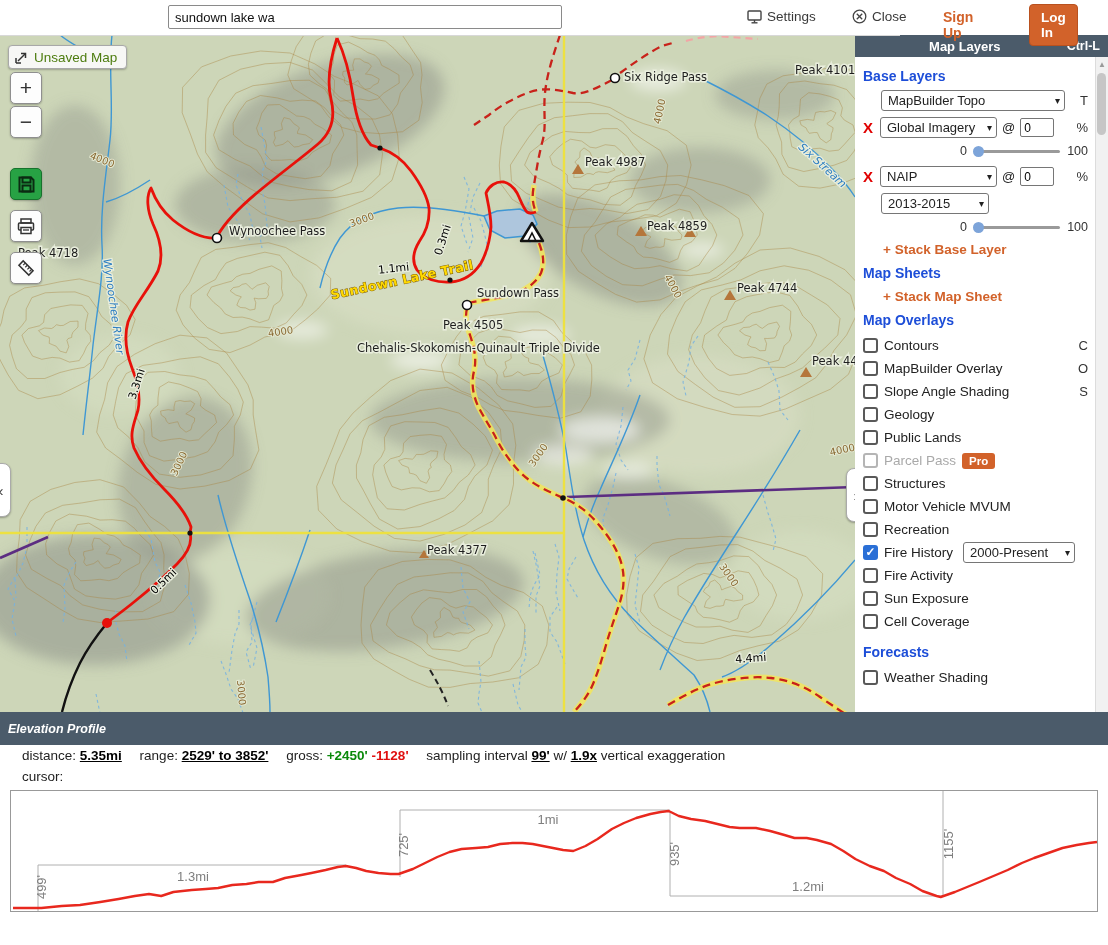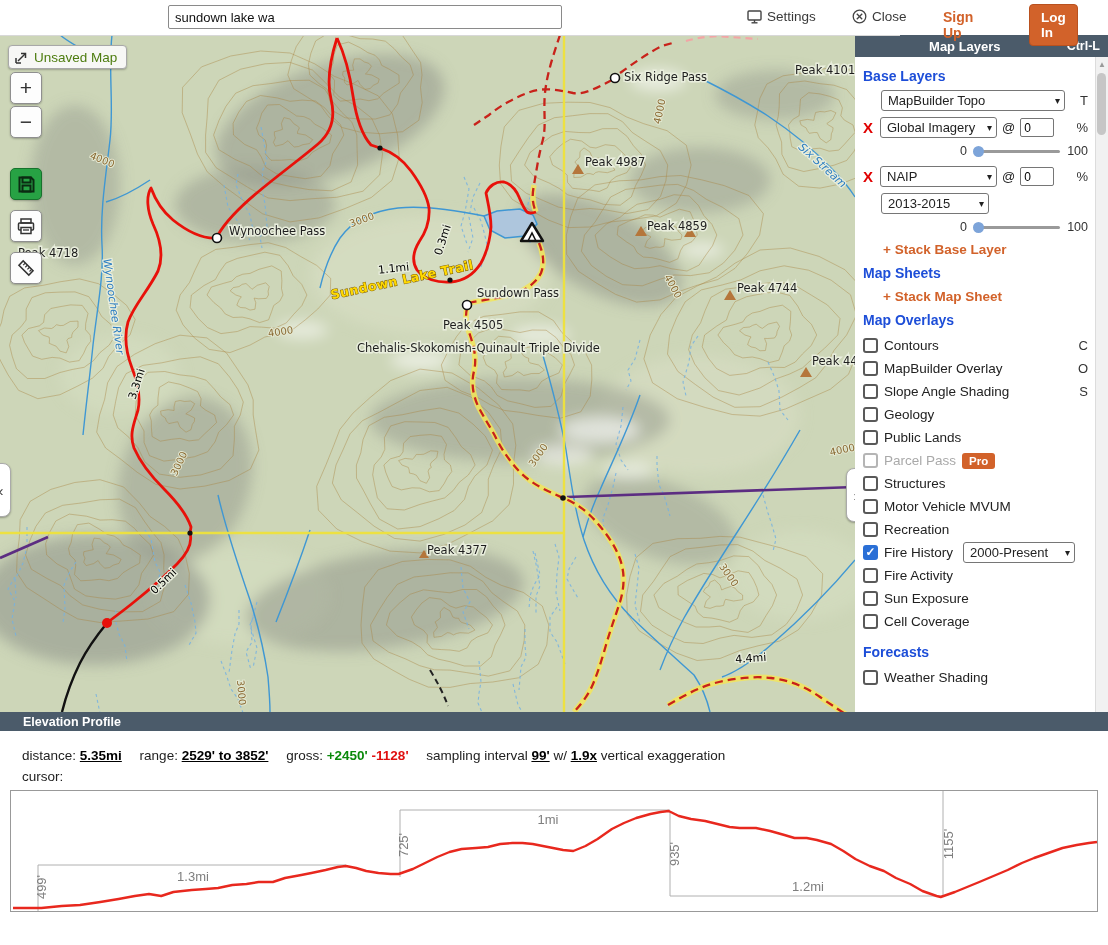--- a/index.html
+++ b/index.html
@@ -56,21 +56,21 @@
   .ovl-row{display:flex;align-items:center;height:23px;gap:6px;}
   .cbx{width:15px;height:15px;border:2px solid #595959;border-radius:3px;background:#fff;flex:0 0 auto;box-sizing:border-box;}
   .cbx.checked{background:#2a6fd6;border-color:#2a6fd6;color:#fff;font-size:12px;line-height:11px;text-align:center;font-weight:bold;}
   .cbx.disabled{border-color:#b5b5b5;}
   .ovl-label{font-size:13.5px;color:#222;}
   .ovl-label.disabled{color:#a9a9a9;}
   .ovl-short{margin-left:auto;margin-right:6px;color:#333;}
   .pro-badge{background:#d2622a;color:#fff;font-size:11.5px;font-weight:bold;padding:2px 7px;border-radius:3px;}
   
   .profile{position:absolute;left:0;top:712px;width:1108px;height:233px;background:#fff;z-index:25;}
-  .pf-header{height:19px;background:#4b5b6a;color:#fff;font-weight:bold;font-size:12.5px;display:flex;align-items:center;padding-left:23px;}
+  .pf-header{height:33px;background:#4b5b6a;color:#fff;font-weight:bold;font-size:12.5px;display:flex;align-items:center;padding-left:8px;font-style:italic;}
   .pf-stats{position:absolute;left:22px;top:36px;font-size:13.5px;color:#222;white-space:nowrap;}
   .pf-stats b{color:#000;text-decoration:underline;}
   .g-up{color:#0b8a0b;font-weight:bold;}
   .g-dn{color:#e01010;font-weight:bold;}
   .pf-cursor{position:absolute;left:22px;top:57px;font-size:13.5px;color:#222;}
   .pf-chart{position:absolute;left:10px;top:78px;width:1086px;height:120px;border:1px solid #999;background:#fff;}
   .sp{margin-left:14px;}
   
   text.place{font:11.5px "DejaVu Sans",sans-serif;fill:#1e1e1e;paint-order:stroke;stroke:#e9eedd;stroke-width:3px;}
   text.water{font:italic 11px "DejaVu Sans",sans-serif;fill:#2f7fc1;paint-order:stroke;stroke:#e9eedd;stroke-width:2.5px;}

